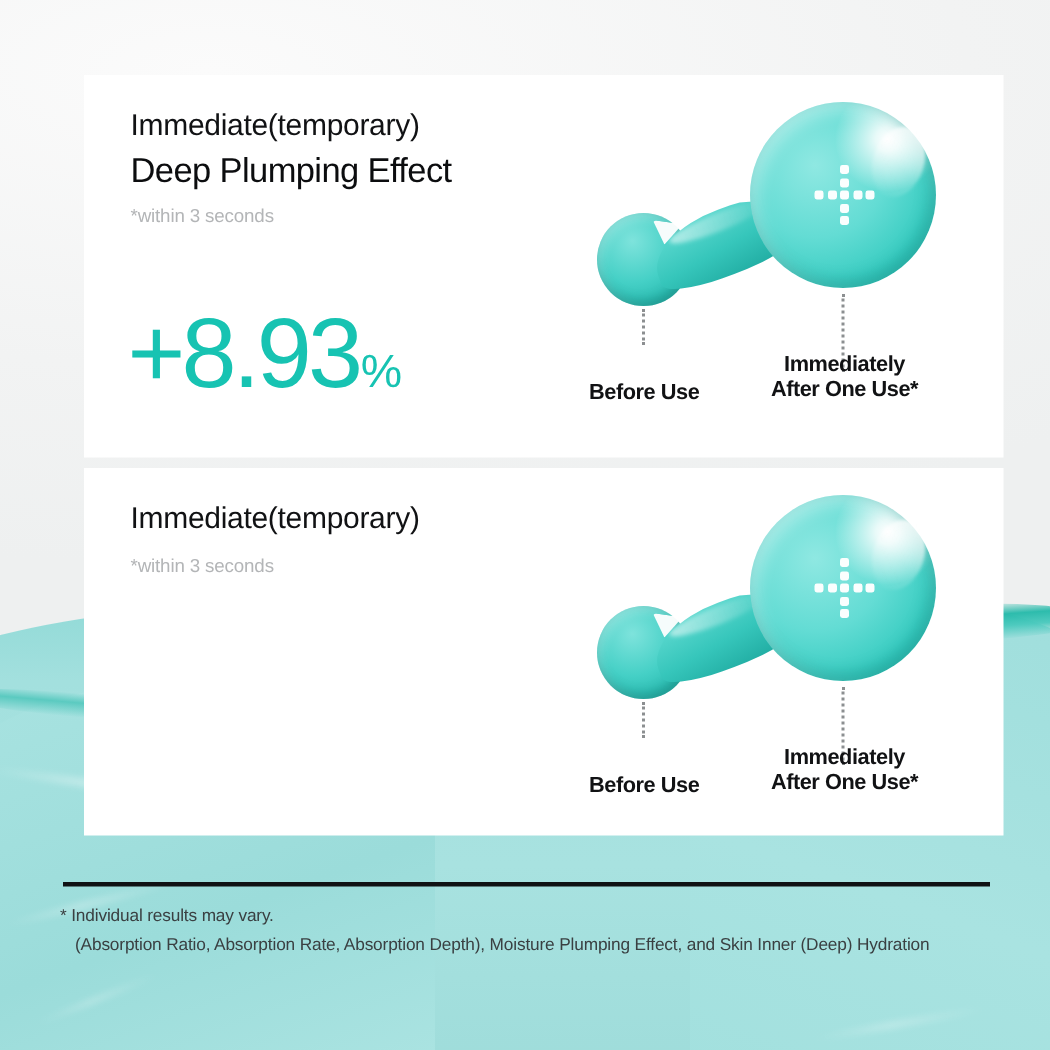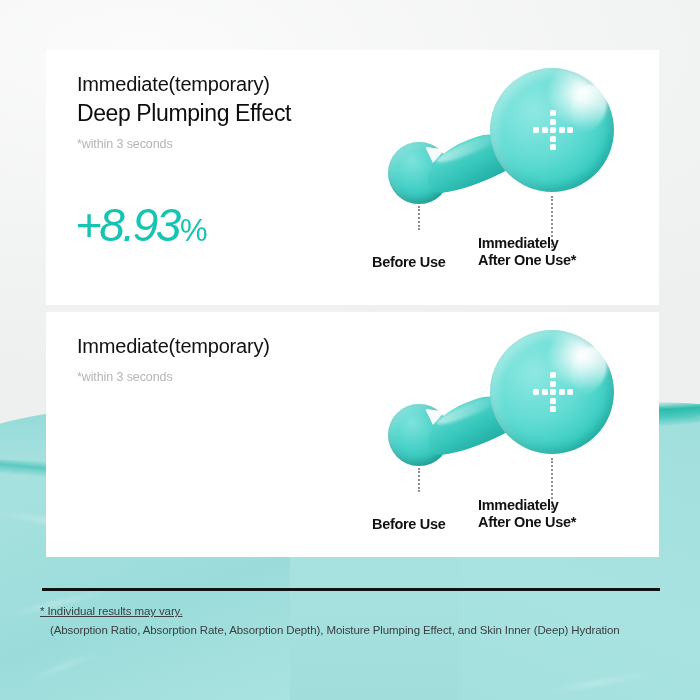--- a/index.html
+++ b/index.html
@@ -85,21 +85,21 @@
   .gs1 { left: 440px; top: 420px; width: 230px; height: 7px; transform: rotate(-6deg); }
   .gs2 { left: 470px; top: 436px; width: 200px; height: 5px; transform: rotate(-4deg); opacity: .7;}
   .gs3 { left: -10px; top: 520px; width: 150px; height: 6px; transform: rotate(8deg); opacity: .6;}
   .gs4 { left: 0px;  top: 600px; width: 120px; height: 5px; transform: rotate(-14deg); opacity: .5;}
   .gs5 { left: 540px; top: 680px; width: 120px; height: 5px; transform: rotate(-10deg); opacity: .45;}
   .gs6 { left: 20px;  top: 664px; width: 90px;  height: 4px; transform: rotate(-22deg); opacity: .45;}
 
   
   .card {
     position: absolute;
-    left: 46px;
+    left: 56px;
     width: 613px;
     background: #ffffff;
   }
   #card-1 { top: 50px;  height: 255px; }
   #card-2 { top: 312px; height: 245px; }
 
   .card-text {
     position: absolute;
     left: 31px;
     top: 22px;
@@ -128,23 +128,22 @@
   .stat {
     position: absolute;
     left: 29px;
     color: #17c3b2;
     white-space: nowrap;
     line-height: 1;
   }
   #card-1 .stat { top: 152px; }
   #card-2 .stat { top: 142px; }
   .stat-value {
-    font-size: 46px;
+    font-size: 66px;
     letter-spacing: -2.5px;
-    font-style: italic;
   }
   .stat-unit {
     font-size: 31px;
     letter-spacing: -1px;
     margin-left: 1px;
   }
 
   
   .graphic {
     position: absolute;
@@ -238,21 +237,21 @@
     position: absolute;
     left: 0; right: 0;
     top: 176px;
     height: 46px;
   }
   .label {
     position: absolute;
     font-size: 14.5px;
     font-weight: bold;
     color: #111214;
-    text-align: left;
+    text-align: center;
     line-height: 1.2;
     letter-spacing: -0.3px;
   }
   .label-before { left: 0px; top: 22px; width: 95px; }
   .label-after  { left: 106px; top: 3px; width: 150px; }
 
   
   .divider {
     position: absolute;
     left: 42px;
@@ -264,21 +263,21 @@
   .footnotes {
     position: absolute;
     left: 40px;
     top: 602px;
     width: 625px;
     font-size: 11.5px;
     color: #3a4042;
     line-height: 1.62;
     letter-spacing: -0.1px;
   }
-  .footnote-line { white-space: nowrap; text-decoration: underline; }
+  .footnote-line { white-space: nowrap; }
   .footnote-cont { padding-left: 10px; white-space: nowrap; }
 </style>
 </head>
 <body>
 
 <div id="stage">
 
   <div class="bg-layer">
     <div class="bg-top"></div>
     <div class="bg-gel"></div>

